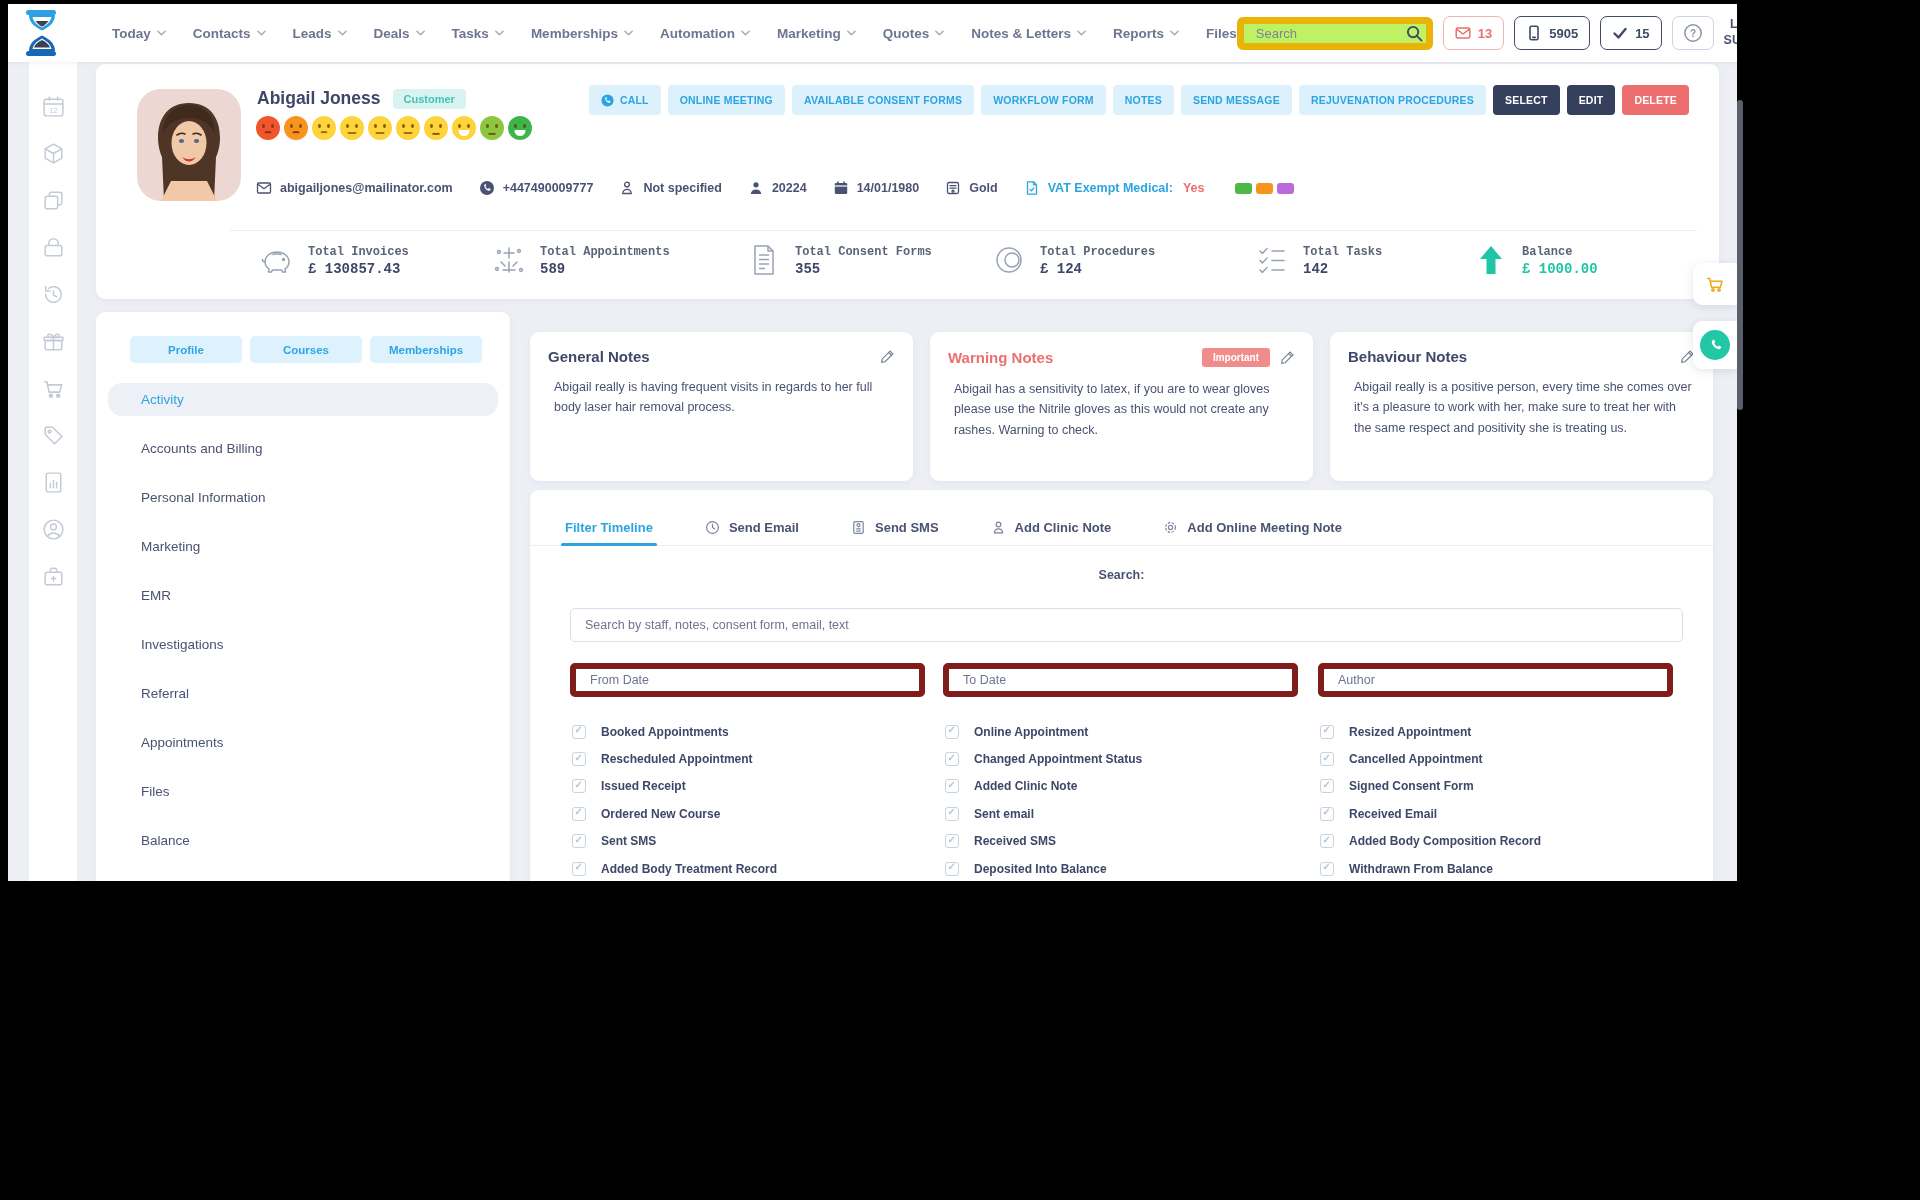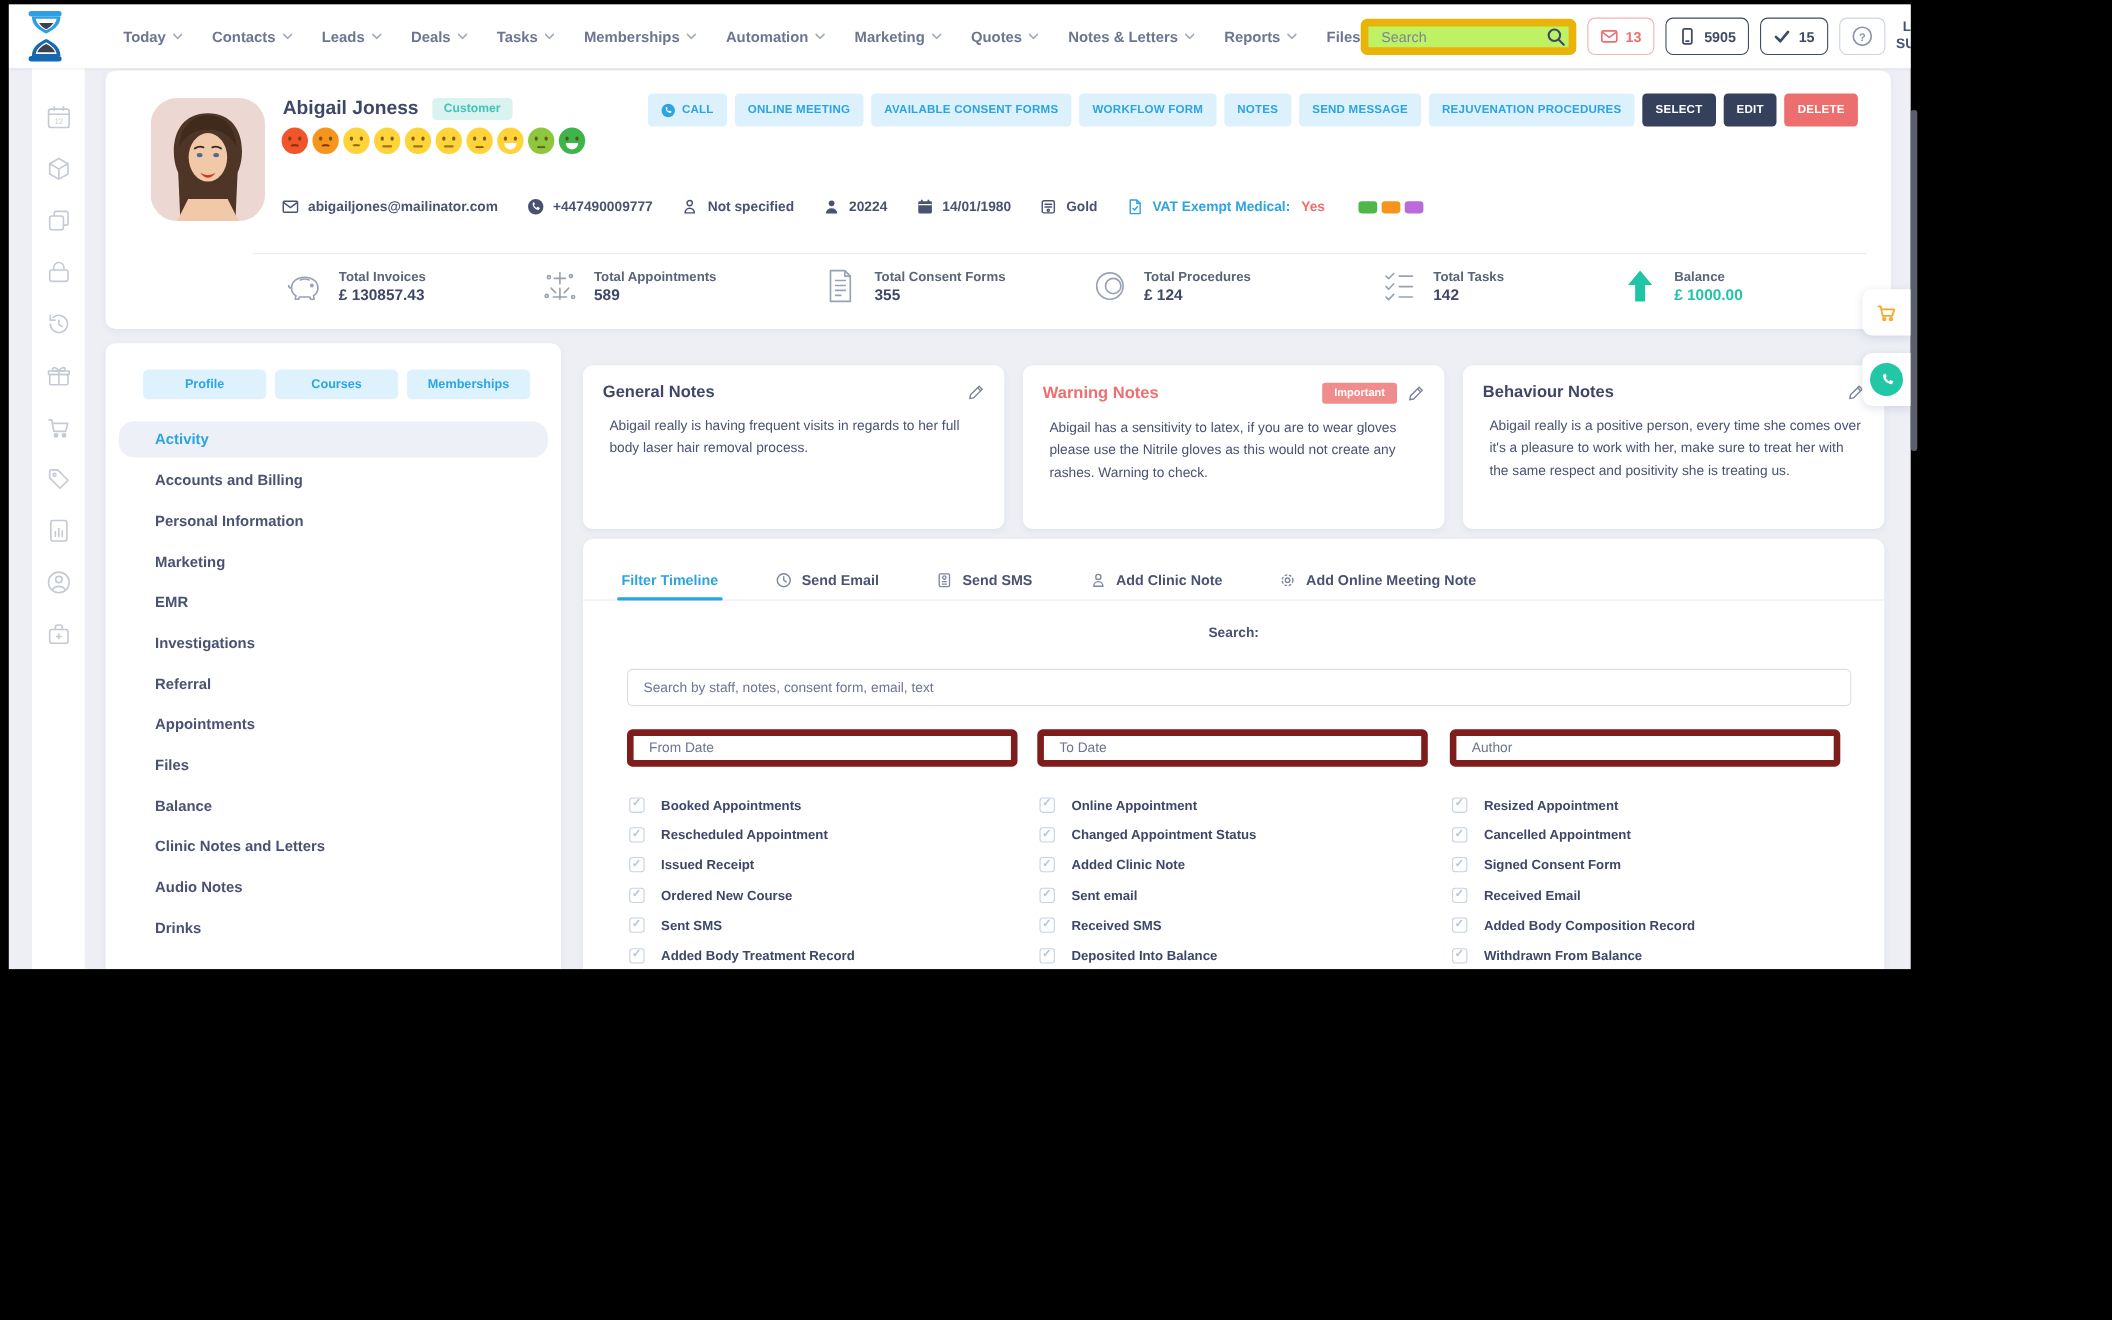--- a/index.html
+++ b/index.html
@@ -47,32 +47,32 @@
   .vat-label{color:#2ba4e0;font-weight:700;}
   .vat-val{color:#ed6f6f;font-weight:700;margin-left:2px;}
   .tags{display:inline-flex;gap:4px;margin-left:4px;}
   .tag-chip{width:17px;height:11px;border-radius:3px;display:inline-block;cursor:pointer;}
   .actions{position:absolute;right:30px;top:21px;display:flex;gap:7px;}
   .abtn{height:30px;border:none;border-radius:4px;background:#ddf1fc;color:#2ba4e0;font-size:10.5px;font-weight:700;letter-spacing:.2px;padding:0 12px;display:inline-flex;align-items:center;gap:6px;cursor:pointer;font-family:inherit;white-space:nowrap;}
   .abtn svg{width:13px;height:13px;}
   .abtn.dark{background:#35415c;color:#fff;}
   .abtn.danger{background:#ed6e6e;color:#fff;}
   .hdr-divider{position:absolute;left:134px;right:22px;top:166px;height:1px;background:#e9ecf3;}
-  .stats{position:absolute;left:0;top:178px;width:100%;height:52px;}
+  .stats{position:absolute;left:0;top:178px;width:100%;height:52px;font-family:Liberation Mono, monospace;}
   .stat{position:absolute;display:flex;align-items:center;gap:13px;}
   .stat svg{width:36px;height:36px;flex:0 0 auto;}
   .stat .lbl{font-size:12px;color:#5a6378;font-weight:600;}
   .stat .val{font-size:14px;color:#3f4768;font-weight:700;margin-top:3px;}
   .stat.teal .val{color:#1fc5a5;}
   
   .left-panel{left:88px;top:308px;width:414px;height:600px;padding-top:24px;}
   .lp-tabs{display:flex;gap:8px;padding:0 0 0 34px;}
   .lp-tab{width:112px;height:27px;background:#def2fd;color:#2da5e4;border:none;border-radius:5px;font-size:11.5px;font-weight:700;cursor:pointer;font-family:inherit;}
   .lp-list{margin-top:20px;padding:0 12px;}
-  .lp-item{height:33px;display:flex;align-items:center;padding-left:33px;font-size:13.5px;color:#4a5272;font-weight:700;border-radius:14px;margin-bottom:4px;cursor:pointer;}
+  .lp-item{height:33px;display:flex;align-items:center;padding-left:33px;font-size:13.5px;color:#4a5272;font-weight:400;border-radius:14px;margin-bottom:16px;cursor:pointer;}
   .lp-item.active{background:#edf1f7;color:#2ba4e0;}
   
   .note-card{top:328px;width:383px;height:149px;padding:16px 18px;}
   .nc-head{display:flex;align-items:center;}
   .nc-title{font-size:15px;font-weight:700;color:#3f4768;}
   .nc-title.warn{color:#ed6f6f;}
   .nc-badge{margin-left:auto;background:#f18c8c;color:#fff;font-size:10px;font-weight:700;padding:4px 11px;border-radius:3px;}
   .nc-pencil{margin-left:auto;width:15px;height:15px;color:#7a8296;cursor:pointer;flex:0 0 auto;}
   .nc-badge + .nc-pencil{margin-left:10px;}
   .nc-body{margin-top:12px;padding-left:6px;font-size:12.5px;line-height:1.62;color:#4a5272;font-weight:500;}

